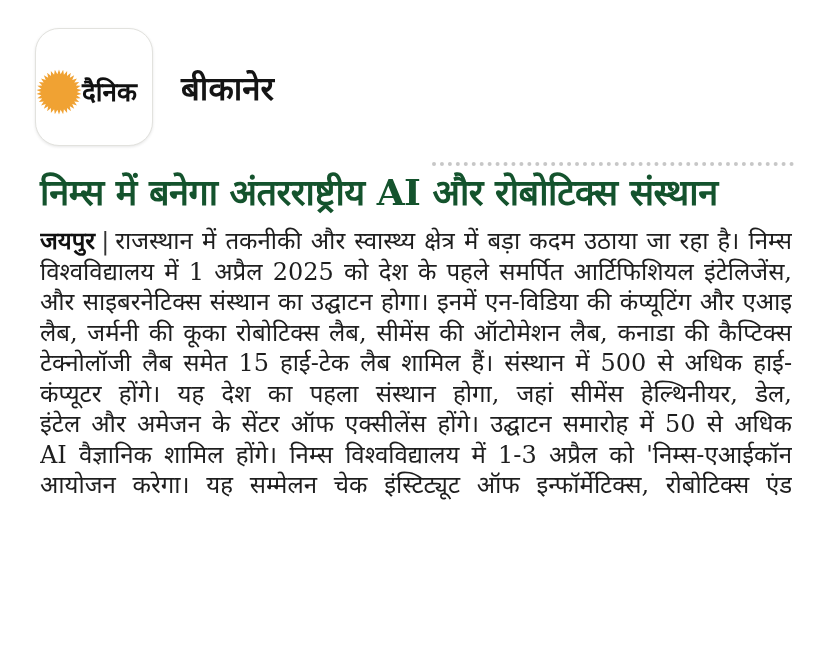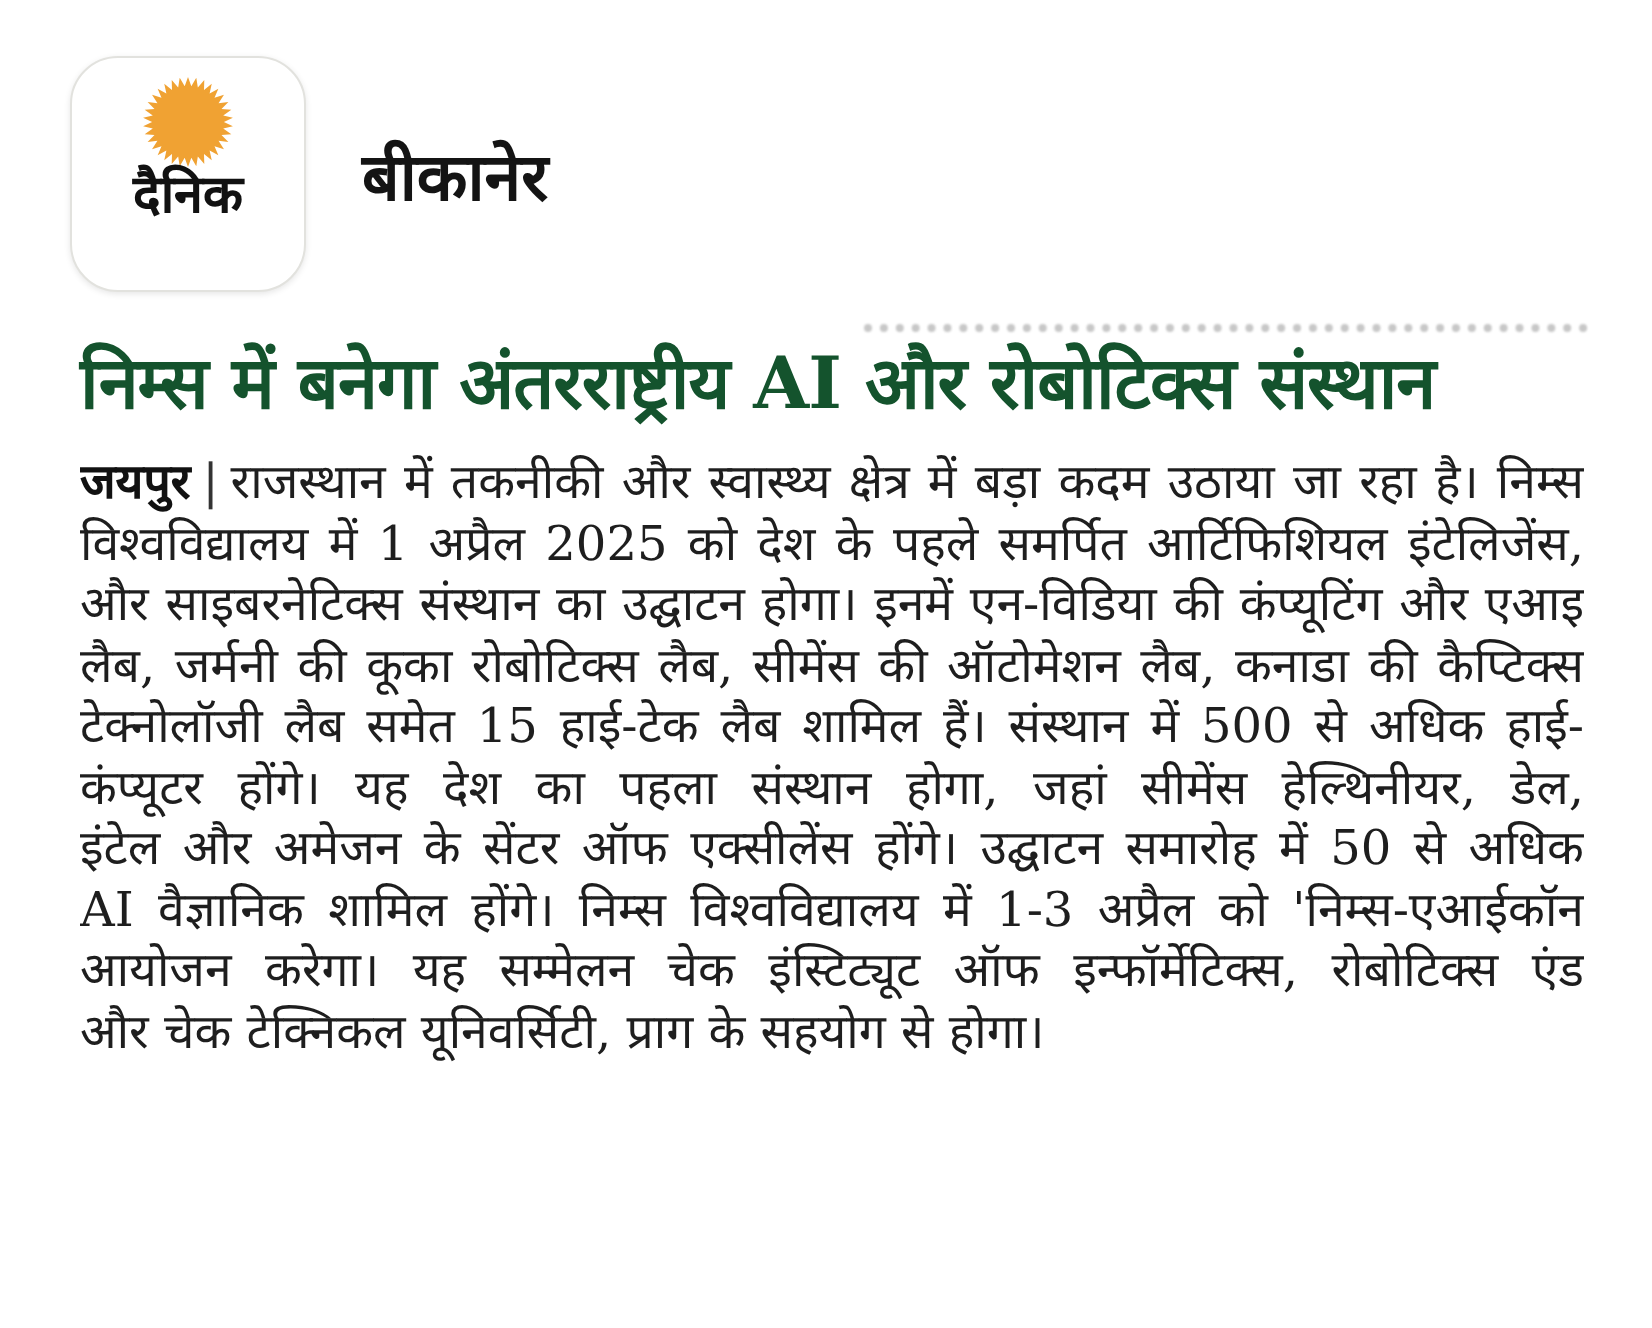--- a/index.html
+++ b/index.html
@@ -27,21 +27,21 @@
     align-items: center;
   }
   .logo-box {
     width: 118px;
     height: 118px;
     background: #ffffff;
     border: 1px solid #e2e2de;
     border-radius: 24px;
     box-shadow: 0 1px 3px rgba(0,0,0,0.10);
     display: flex;
-    flex-direction: column;
+    flex-direction: row;
     align-items: center;
     justify-content: flex-start;
     box-sizing: border-box;
     padding-top: 9px;
   }
   .sun-svg { width: 46px; height: 46px; display: block; }
   .logo-word1 {
     font-size: 26px;
     font-weight: 900;
     color: #111111;
@@ -151,17 +151,16 @@
         <span class="byline-city">जयपुर</span><span class="byline-sep">|</span><span>राजस्थान में तकनीकी और स्वास्थ्य क्षेत्र में बड़ा कदम उठाया जा रहा है। निम्स</span>
       </div>
       <div class="bline">विश्वविद्यालय में 1 अप्रैल 2025 को देश के पहले समर्पित आर्टिफिशियल इंटेलिजेंस, रोबोटिक्स</div>
       <div class="bline">और साइबरनेटिक्स संस्थान का उद्घाटन होगा। इनमें एन-विडिया की कंप्यूटिंग और एआइ चिप</div>
       <div class="bline">लैब, जर्मनी की कूका रोबोटिक्स लैब, सीमेंस की ऑटोमेशन लैब, कनाडा की कैप्टिक्स ड्रोन</div>
       <div class="bline">टेक्नोलॉजी लैब समेत 15 हाई-टेक लैब शामिल हैं। संस्थान में 500 से अधिक हाई-परफॉर्मेंस</div>
       <div class="bline">कंप्यूटर होंगे। यह देश का पहला संस्थान होगा, जहां सीमेंस हेल्थिनीयर, डेल, माइक्रोसॉफ्ट, एचपी,</div>
       <div class="bline">इंटेल और अमेजन के सेंटर ऑफ एक्सीलेंस होंगे। उद्घाटन समारोह में 50 से अधिक विश्व प्रसिद्ध</div>
       <div class="bline">AI वैज्ञानिक शामिल होंगे।  निम्स विश्वविद्यालय में 1-3 अप्रैल को 'निम्स-एआईकॉन 2025' का</div>
       <div class="bline">आयोजन करेगा। यह सम्मेलन चेक इंस्टिट्यूट ऑफ इन्फॉर्मेटिक्स, रोबोटिक्स एंड साइबरनेटिक्स</div>
-      <div class="bline last">और चेक टेक्निकल यूनिवर्सिटी, प्राग के सहयोग से होगा।</div>
     </div>
   </div>
 
 </div>
 
 </body></html>

